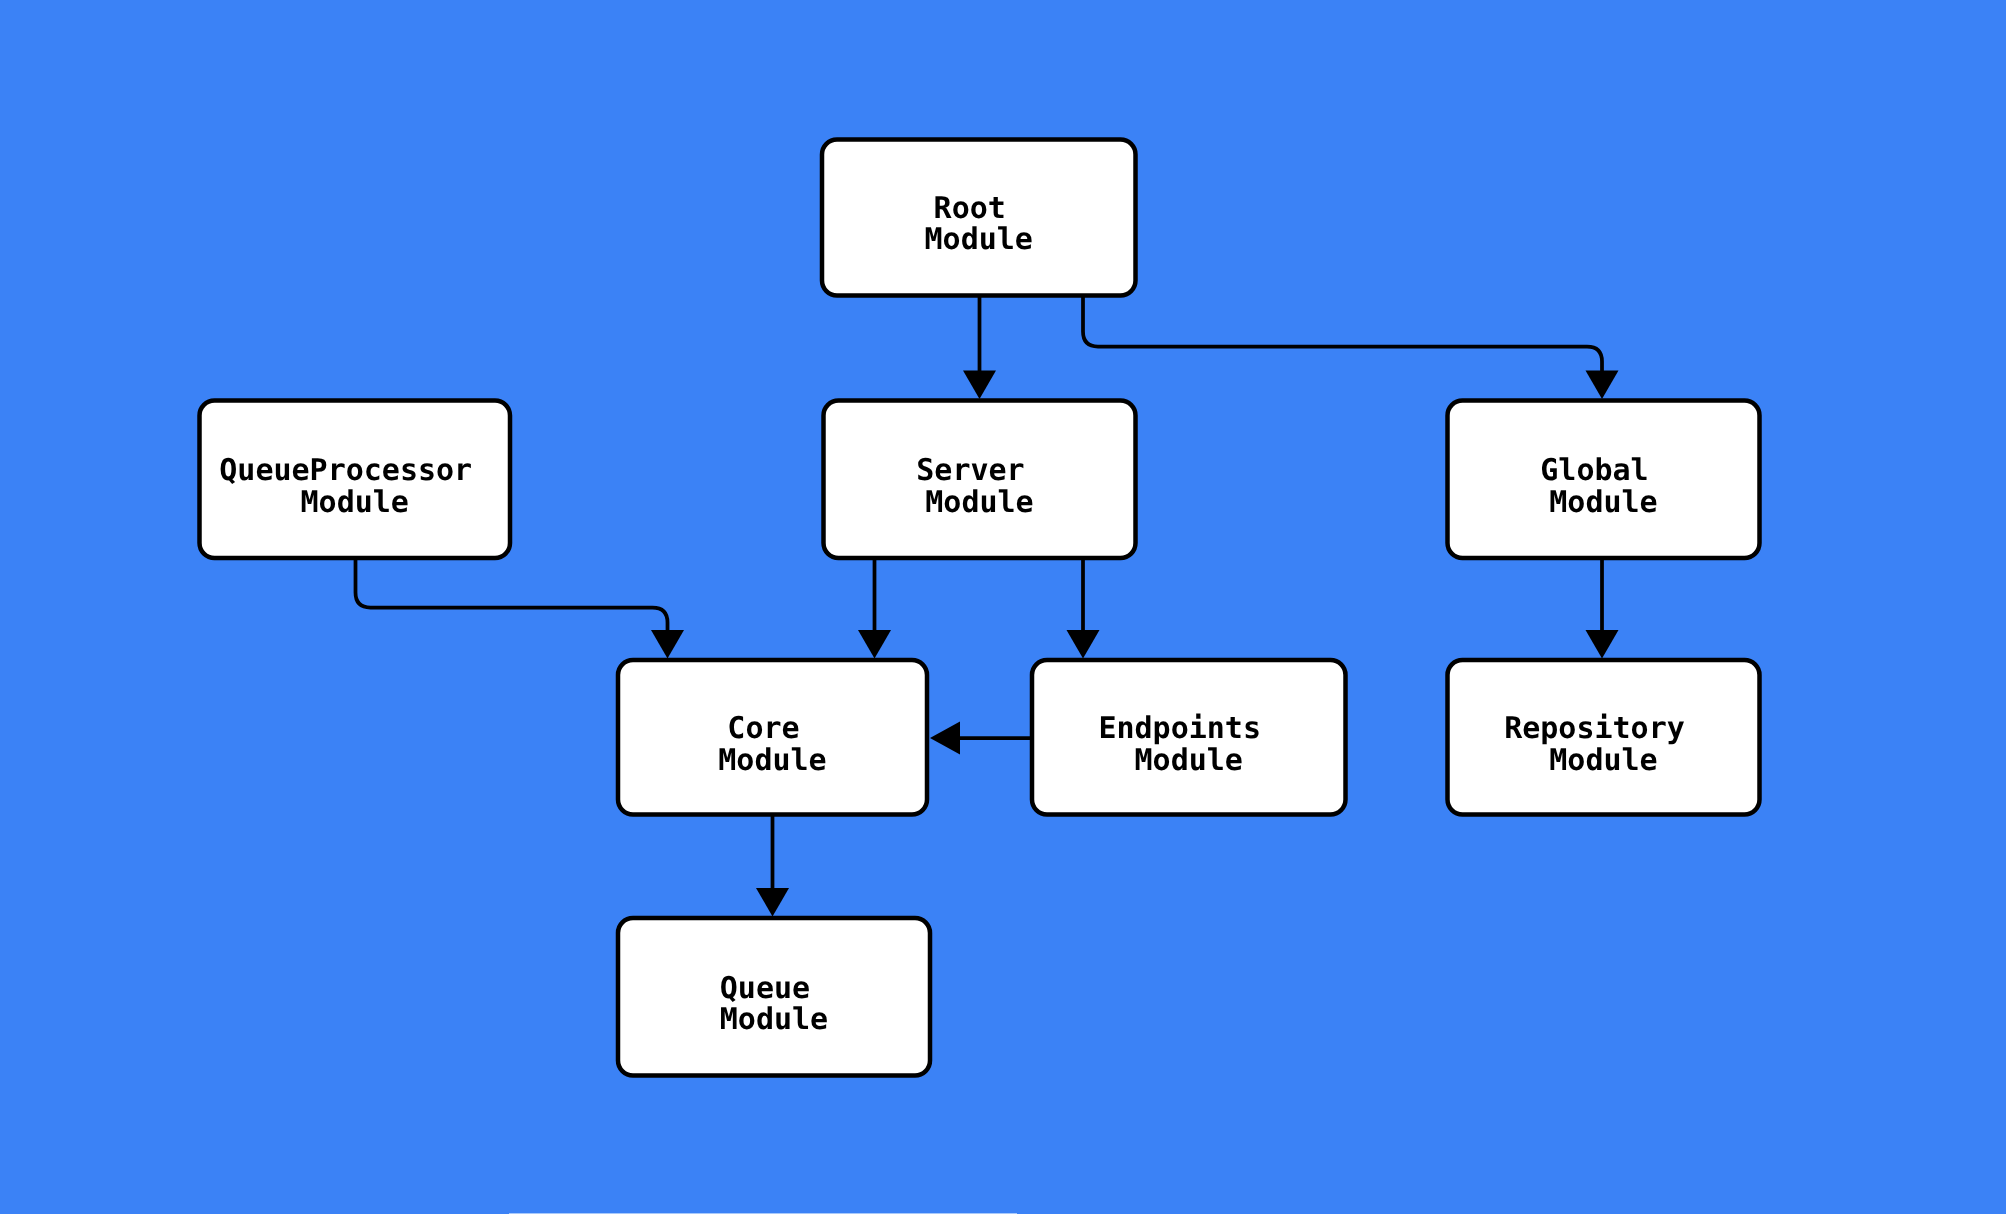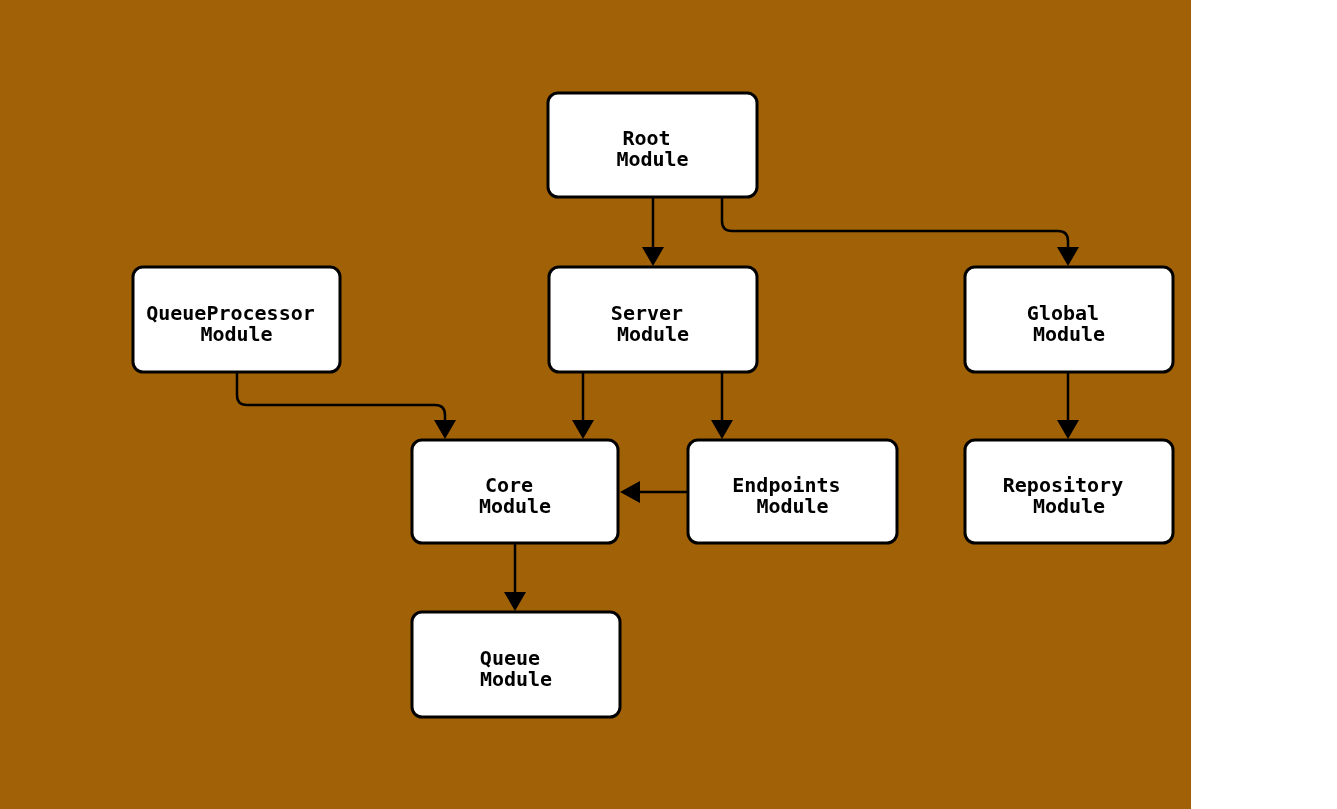--- a/index.html
+++ b/index.html
@@ -2,23 +2,23 @@
 <html><head>
 <meta charset="utf-8">
 <style>
   html, body {
     margin: 0;
     padding: 0;
     background: #ffffff;
   }
   .canvas {
     position: relative;
-    width: 1191px;
+    width: 1337px;
     height: 809px;
-    background: #a16207;
+    background: #3b82f6;
     overflow: hidden;
   }
   svg {
     display: block;
     width: 1337px;
     height: 809px;
   }
   .node-rect {
     fill: #ffffff;
     stroke: #000000;

